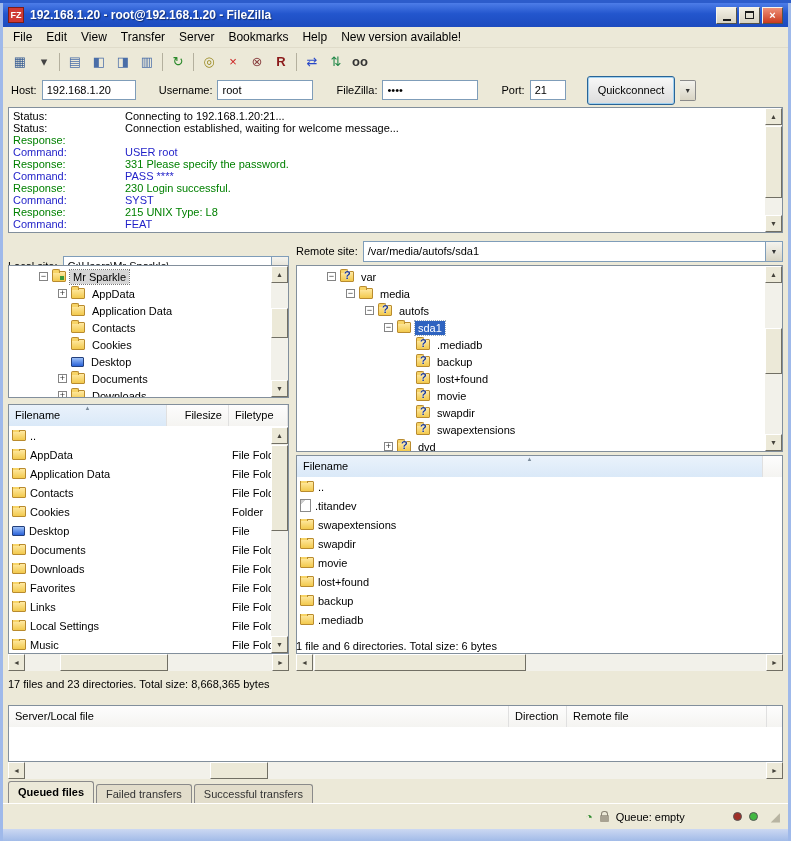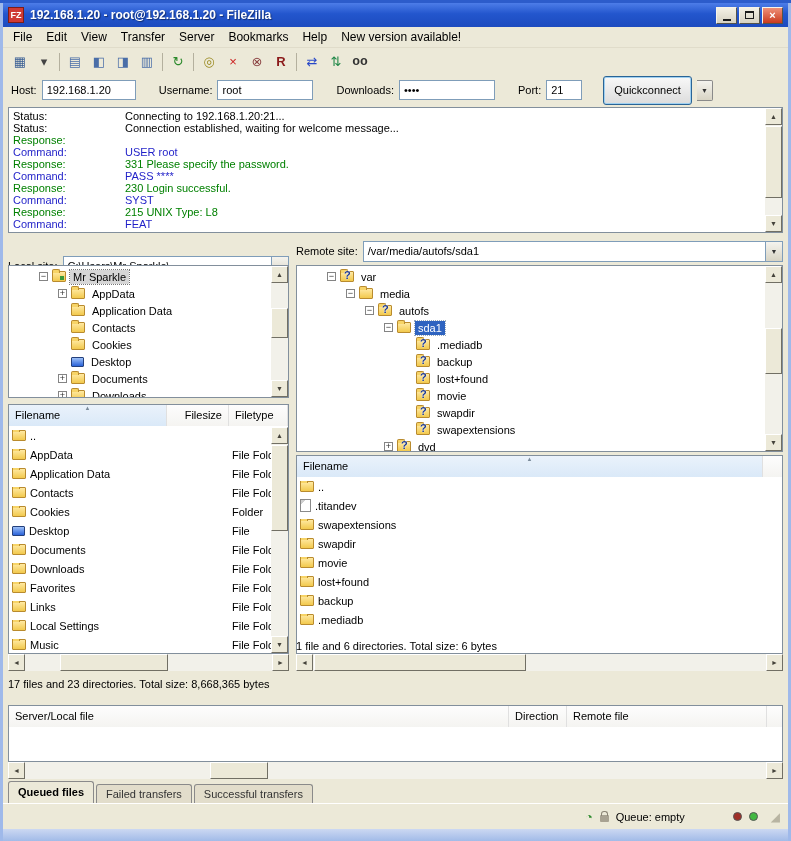--- a/index.html
+++ b/index.html
@@ -187,30 +187,30 @@
       <span class="tbi" style="color: rgb(139, 26, 26); font-weight: bold;">R</span>
     </div>
     <div class="tb-sep"></div>
     <div class="tb-btn">
       <span class="tbi" style="color: rgb(40, 72, 200);">⇄</span>
     </div>
     <div class="tb-btn">
       <span class="tbi" style="color: rgb(32, 136, 72);">⇅</span>
     </div>
     <div class="tb-btn">
-      <span class="tbi" style="color: rgb(51, 51, 51); font-weight: bold; font-family: Liberation Mono, monospace;">oo</span>
+      <span class="tbi" style="color: rgb(51, 51, 51); font-weight: bold;">oo</span>
     </div>
   </div>
 
 <div class="qcbar">
   <span class="qc-label">Host:</span>
   <input class="qc-input" style="width: 94px;" value="192.168.1.20">
   <span class="qc-label spaced">Username:</span>
   <input class="qc-input" style="width: 96px;" value="root">
-  <span class="qc-label spaced">Downloads:</span>
+  <span class="qc-label spaced">FileZilla:</span>
   <input class="qc-input" style="width: 96px;" value="••••">
   <span class="qc-label spaced">Port:</span>
   <input class="qc-input" style="width: 36px;" value="21">
   <button class="qc-btn">Quickconnect</button>
   <span class="qc-dd">▼</span>
 </div>
 
 <div class="log">
     <div class="log-line k-status">
       <span class="log-label">Status:</span>

